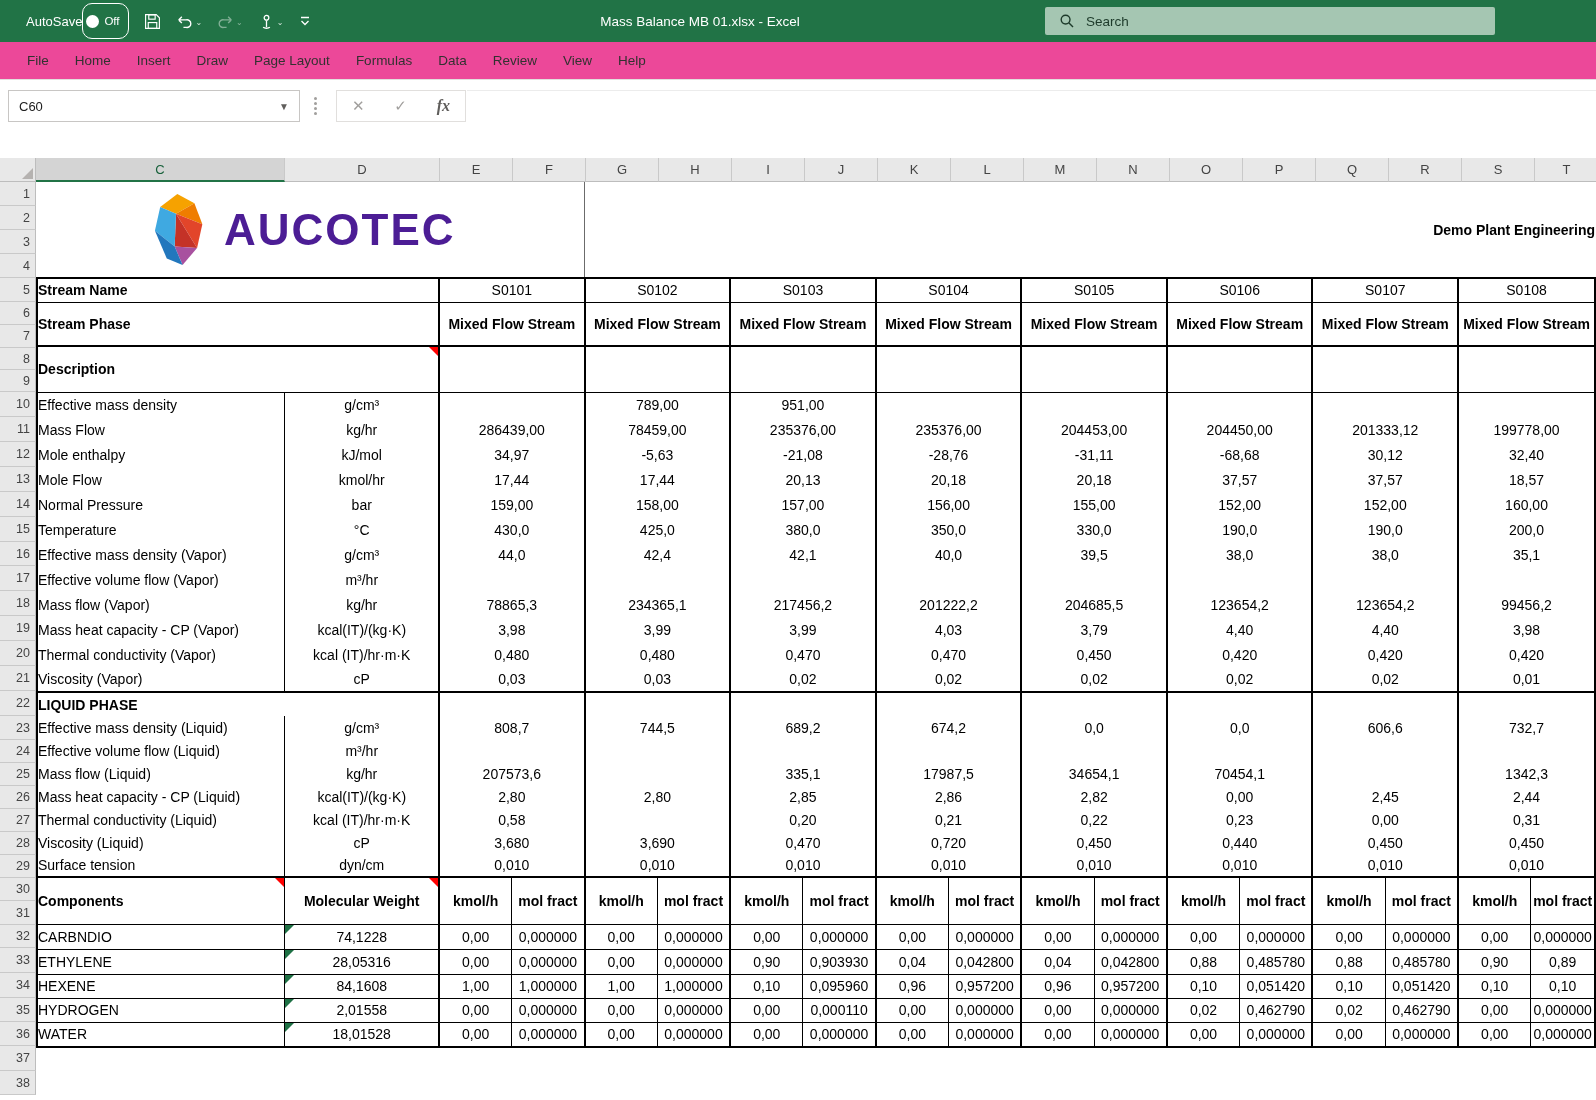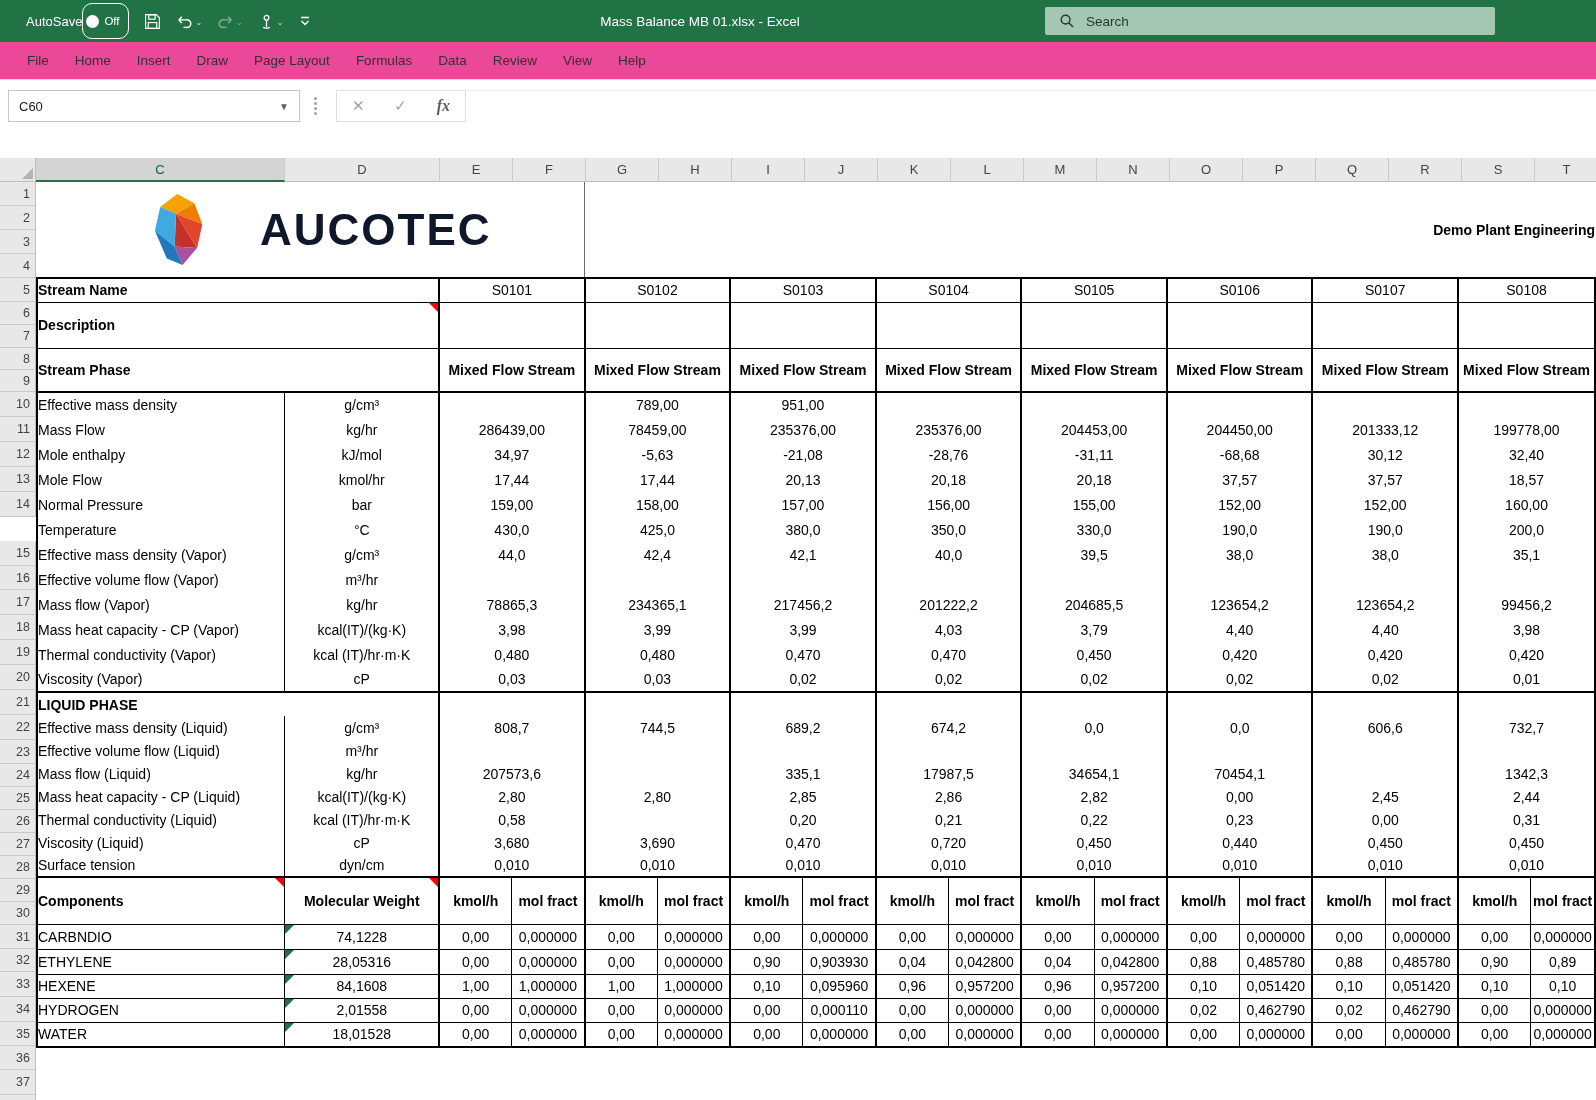--- a/index.html
+++ b/index.html
@@ -74,21 +74,21 @@
   .vtop { vertical-align:top; padding-top:2px; }
   .vbot { vertical-align:bottom; padding-bottom:3px; }
   .sub { font-size:13.5px; }
   .num { font-size:13.5px; }
   .tri-red { position:absolute; top:0; right:0; width:0; height:0;
     border-left:9px solid transparent; border-top:9px solid #ff0000; }
   .tri-green { position:absolute; top:0; left:0; width:0; height:0;
     border-right:9px solid transparent; border-top:9px solid #1e7145; }
   .logo-cell { border-right:1px solid #6b6b6b; }
   .logo-wrap { display:flex; align-items:center; gap:15px; padding-left:106px; }
-  .logo-text { font-size:44px; font-weight:bold; letter-spacing:2px; color:#0f172a;margin-left:36px; }
+  .logo-text { font-size:44px; font-weight:bold; letter-spacing:2px; color:#4c1d95; }
   .company-cell { vertical-align:top; padding-top:10px; text-align:right;
     padding-right:112px; font-weight:bold; font-size:21px; }
 </style>
 </head>
 <body>
 
 <div class="titlebar">
   <div class="win-title">Mass Balance MB 01.xlsx - Excel</div>
   <div class="qat">
     <div class="autosave">
@@ -200,21 +200,21 @@
     <div class="rh" style="height: 24px;">5</div>
     <div class="rh" style="height: 23px;">6</div>
     <div class="rh" style="height: 23px;">7</div>
     <div class="rh" style="height: 22px;">8</div>
     <div class="rh" style="height: 22px;">9</div>
     <div class="rh" style="height: 25px;">10</div>
     <div class="rh" style="height: 25px;">11</div>
     <div class="rh" style="height: 25px;">12</div>
     <div class="rh" style="height: 25px;">13</div>
     <div class="rh" style="height: 25px;">14</div>
-    <div class="rh" style="height: 25px; margin-top: 24px;">15</div>
+    <div class="rh" style="height: 25px;">15</div>
     <div class="rh" style="height: 24px;">16</div>
     <div class="rh" style="height: 25px;">17</div>
     <div class="rh" style="height: 25px;">18</div>
     <div class="rh" style="height: 25px;">19</div>
     <div class="rh" style="height: 25px;">20</div>
     <div class="rh" style="height: 25px;">21</div>
     <div class="rh" style="height: 25px;">22</div>
     <div class="rh" style="height: 24px;">23</div>
     <div class="rh" style="height: 23px;">24</div>
     <div class="rh" style="height: 23px;">25</div>
@@ -277,41 +277,41 @@
           <td colspan="2" class="l2 r2 t2 b1 lbl bold">Stream Name</td>
           <td colspan="2" class="r2 t2 b1 ctr">S0101</td>
           <td colspan="2" class="r2 t2 b1 ctr">S0102</td>
           <td colspan="2" class="r2 t2 b1 ctr">S0103</td>
           <td colspan="2" class="r2 t2 b1 ctr">S0104</td>
           <td colspan="2" class="r2 t2 b1 ctr">S0105</td>
           <td colspan="2" class="r2 t2 b1 ctr">S0106</td>
           <td colspan="2" class="r2 t2 b1 ctr">S0107</td>
           <td colspan="2" class="r2 t2 b1 ctr">S0108</td>
         </tr>
+        <tr style="height:44px">
+          <td colspan="2" class="l2 r2 b2 lbl bold">Stream Phase</td>
+          <td colspan="2" class="r2 b2 phase-val">Mixed Flow Stream</td>
+          <td colspan="2" class="r2 b2 phase-val">Mixed Flow Stream</td>
+          <td colspan="2" class="r2 b2 phase-val">Mixed Flow Stream</td>
+          <td colspan="2" class="r2 b2 phase-val">Mixed Flow Stream</td>
+          <td colspan="2" class="r2 b2 phase-val">Mixed Flow Stream</td>
+          <td colspan="2" class="r2 b2 phase-val">Mixed Flow Stream</td>
+          <td colspan="2" class="r2 b2 phase-val">Mixed Flow Stream</td>
+          <td colspan="2" class="r2 b2 phase-val">Mixed Flow Stream</td>
+        </tr>
         <tr style="height:46px">
           <td colspan="2" class="l2 r2 b1 lbl bold rel">Description<span class="tri-red"></span></td>
           <td colspan="2" class="r2 b1"></td>
           <td colspan="2" class="r2 b1"></td>
           <td colspan="2" class="r2 b1"></td>
           <td colspan="2" class="r2 b1"></td>
           <td colspan="2" class="r2 b1"></td>
           <td colspan="2" class="r2 b1"></td>
           <td colspan="2" class="r2 b1"></td>
           <td colspan="2" class="r2 b1"></td>
-        </tr>
-        <tr style="height:44px">
-          <td colspan="2" class="l2 r2 b2 lbl bold">Stream Phase</td>
-          <td colspan="2" class="r2 b2 phase-val">Mixed Flow Stream</td>
-          <td colspan="2" class="r2 b2 phase-val">Mixed Flow Stream</td>
-          <td colspan="2" class="r2 b2 phase-val">Mixed Flow Stream</td>
-          <td colspan="2" class="r2 b2 phase-val">Mixed Flow Stream</td>
-          <td colspan="2" class="r2 b2 phase-val">Mixed Flow Stream</td>
-          <td colspan="2" class="r2 b2 phase-val">Mixed Flow Stream</td>
-          <td colspan="2" class="r2 b2 phase-val">Mixed Flow Stream</td>
-          <td colspan="2" class="r2 b2 phase-val">Mixed Flow Stream</td>
         </tr>
         <tr style="height:25px">
           <td class="l2 r1 lbl">Effective mass density</td>
           <td class="r2 ctr">g/cm³</td>
           <td colspan="2" class="r2 ctr"></td>
           <td colspan="2" class="r2 ctr">789,00</td>
           <td colspan="2" class="r2 ctr">951,00</td>
           <td colspan="2" class="r2 ctr"></td>
           <td colspan="2" class="r2 ctr"></td>
           <td colspan="2" class="r2 ctr"></td>

